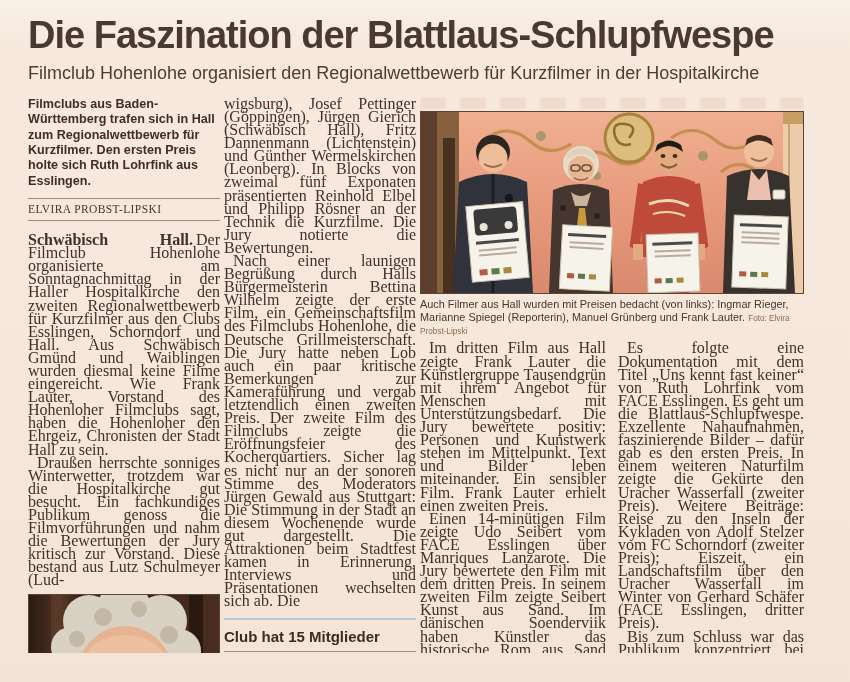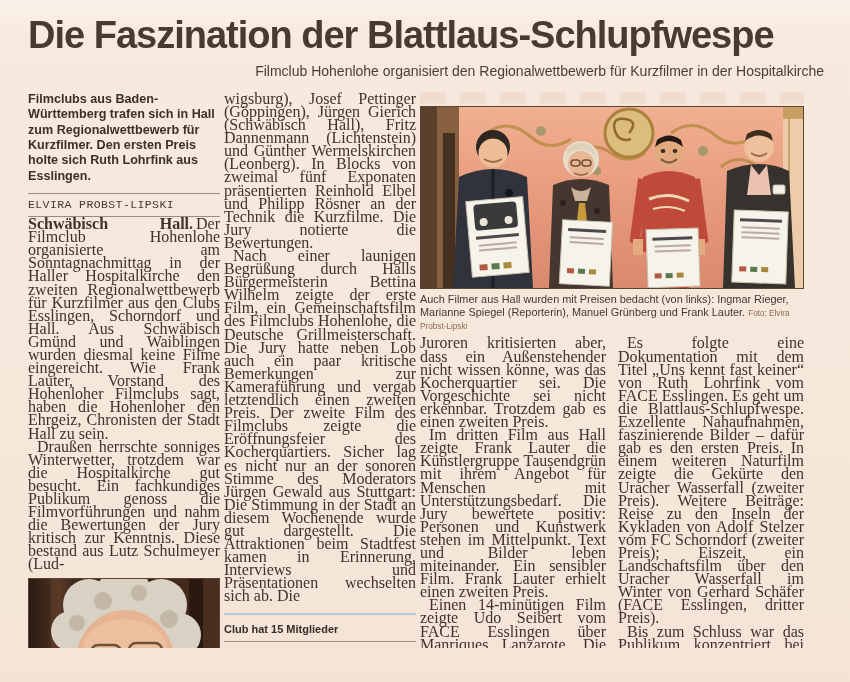--- a/index.html
+++ b/index.html
@@ -16,57 +16,57 @@
     padding:16px 26px 8px 28px;
   }
   
   .headline{
     font-family:"Liberation Sans", sans-serif;
     font-weight:bold;font-size:38px;letter-spacing:-1px;
     color:#483a31;line-height:1.05;white-space:nowrap;
   }
   .subhead{
     font-family:"Liberation Sans", sans-serif;
-    font-size:14px;color:#4c3c32;margin-top:7px;white-space:nowrap;text-align:right;
+    font-size:18px;color:#4c3c32;margin-top:7px;white-space:nowrap;
   }
   
   .cols{display:flex;gap:4px;margin-top:13px;height:556px;overflow:hidden;}
   .col{width:192px;flex:0 0 192px;overflow:hidden;}
   .rightwrap{width:384px;flex:0 0 384px;display:flex;flex-direction:column;overflow:hidden;justify-content:center;}
   .rightcols{display:flex;gap:12px;margin-top:5px;flex:1;overflow:hidden;}
   .rightcols .col{width:186px;flex:0 0 186px;}
   
   .lead{
     font-family:"Liberation Sans", sans-serif;
     font-weight:bold;font-size:12.6px;line-height:1.22;color:#3d2f27;
     text-align:left;
   }
   .bylineblock{
     margin-top:9px;border-top:1px solid #9d8a7b;border-bottom:1px solid #9d8a7b;
     padding:4px 0 5px 0;
-    font-family:Liberation Mono, monospace;
+    font-family:Liberation Serif, serif;
     font-size:11.5px;letter-spacing:.4px;color:#453831;
   }
   p.body{
     margin:0;font-size:16px;line-height:13.1px;
     text-align:justify;hyphens:auto;-webkit-hyphens:auto;color:#41312a;
   }
-  p.body.first{margin-top:0;}
+  p.body.first{margin-top:12px;}
   p.body.indent{text-indent:9px;}
   .leadin{font-weight:bold;margin-right:3px;}
   .caption{
     font-family:"Liberation Sans", sans-serif;
     font-size:10.9px;line-height:1.18;color:#46362e;margin-top:4px;
   }
   .credit{font-size:8.2px;color:#8a6télé}
   .credit{font-size:8.2px;color:#8d6a54;}
   
   .inforule{border:none;border-top:2px solid #b8cada;margin:10px 0 0 0;height:0;}
   .infobox{font-family:"Liberation Sans", sans-serif;color:#3c2f28;}
-  .infotitle{font-weight:bold;font-size:11px;margin-top:8px;color:#3a2c24;}
+  .infotitle{font-weight:bold;font-size:15px;margin-top:8px;color:#3a2c24;}
   .infotitlerule{border:none;border-top:1px solid #9d8a7b;margin:6px 0 0 0;}
   .infotext{font-size:11.6px;line-height:13.9px;margin-top:8px;text-align:left;}
   .infolabel{font-weight:bold;margin-right:3px;}
   .infobottomrule{border:none;border-top:2px solid #b8cada;margin:9px 0 0 0;}
   
   .photo{display:block;border:1px solid #5a4433;box-sizing:border-box;background:#3a241c;}
   .photo1{width:192px;height:146px;margin-top:7px;}
   .photo2{width:384px;height:183px;}
   .bleed{
     height:12px;margin-bottom:2px;opacity:.5;
@@ -82,21 +82,21 @@
 
   <div class="headline">Die Faszination der Blattlaus-Schlupfwespe</div>
   <div class="subhead">Filmclub Hohenlohe organisiert den Regionalwettbewerb für Kurzfilmer in der Hospitalkirche</div>
 
   <div class="cols">
 
     <div class="col">
       <div class="lead">Filmclubs aus Baden-Württemberg trafen sich in Hall zum Regionalwettbewerb für Kurzfilmer. Den ersten Preis holte sich Ruth Lohrfink aus Esslingen.</div>
       <div class="bylineblock">ELVIRA PROBST-LIPSKI</div>
       <p class="body first"><span class="leadin">Schwäbisch Hall.</span><span>Der Filmclub Hohenlohe organisierte am Sonntagnachmittag in der Haller Hospitalkirche den zweiten Regionalwettbewerb für Kurzfilmer aus den Clubs Esslingen, Schorndorf und Hall. Aus Schwäbisch Gmünd und Waiblingen wurden diesmal keine Filme eingereicht. Wie Frank Lauter, Vorstand des Hohenloher Filmclubs sagt, haben die Hohenloher den Ehrgeiz, Chronisten der Stadt Hall zu sein.</span></p>
-      <p class="body indent">Draußen herrschte sonniges Winterwetter, trotzdem war die Hospitalkirche gut besucht. Ein fachkundiges Publikum genoss die Filmvorführungen und nahm die Bewertungen der Jury kritisch zur Kenntnis. Diese bestand aus Lutz Schulmeyer (Lud-</p>
+      <p class="body indent">Draußen herrschte sonniges Winterwetter, trotzdem war die Hospitalkirche gut besucht. Ein fachkundiges Publikum genoss die Filmvorführungen und nahm die Bewertungen der Jury kritisch zur Vorstand. Diese bestand aus Lutz Schulmeyer (Lud-</p>
 
       <div class="photo photo1">
         <svg width="190" height="144" viewBox="0 0 190 144" xmlns="http://www.w3.org/2000/svg">
           <defs>
             <linearGradient id="bgp" x1="0" y1="0" x2="1" y2="0">
               <stop offset="0" stop-color="#2a1a12"></stop>
                 <stop offset=".18" stop-color="#553626"></stop>
               <stop offset=".3" stop-color="#31201660"></stop>
                 <stop offset=".55" stop-color="#3a241a"></stop>
               <stop offset="1" stop-color="#4a2e20"></stop>
@@ -302,21 +302,20 @@
                 </g>
             </g>
           </g>
         </svg>
       </div>
       <div class="caption"><span>Auch Filmer aus Hall wurden mit Preisen bedacht (von links): Ingmar Rieger, Marianne Spiegel (Reporterin), Manuel Grünberg und Frank Lauter.</span> <span class="credit">Foto: Elvira Probst-Lipski</span></div>
 
       <div class="rightcols">
 
         <div class="col">
-          <p class="body">Juroren kritisierten aber, dass ein Außenstehender nicht wissen könne, was das Kocherquartier sei. Die Vorgeschichte sei nicht erkennbar. Trotzdem gab es einen zweiten Preis.</p>
           <p class="body indent">Im dritten Film aus Hall zeigte Frank Lauter die Künstlergruppe Tausendgrün mit ihrem Angebot für Menschen mit Unterstützungsbedarf. Die Jury bewertete positiv: Personen und Kunstwerk stehen im Mittelpunkt. Text und Bilder leben miteinander. Ein sensibler Film. Frank Lauter erhielt einen zweiten Preis.</p>
           <p class="body indent">Einen 14-minütigen Film zeigte Udo Seibert vom FACE Esslingen über Manriques Lanzarote. Die Jury bewertete den Film mit dem dritten Preis. In seinem zweiten Film zeigte Seibert Kunst aus Sand. Im dänischen Soenderviik haben Künstler das historische Rom aus Sand nachgebaut. Die Jury freute sich über den animierten Titel und bewertet den Wechsel zwischen Detail und Totale als gelungen (zweiter Preis). Einen</p>
         </div>
 
         <div class="col">
           <p class="body indent">Es folgte eine Dokumentation mit dem Titel „Uns kennt fast keiner“ von Ruth Lohrfink vom FACE Esslingen. Es geht um die Blattlaus-Schlupfwespe. Exzellente Nahaufnahmen, faszinierende Bilder – dafür gab es den ersten Preis. In einem weiteren Naturfilm zeigte die Gekürte den Uracher Wasserfall (zweiter Preis). Weitere Beiträge: Reise zu den Inseln der Kykladen von Adolf Stelzer vom FC Schorndorf (zweiter Preis); Eiszeit, ein Landschaftsfilm über den Uracher Wasserfall im Winter von Gerhard Schäfer (FACE Esslingen, dritter Preis).</p>
           <p class="body indent">Bis zum Schluss war das Publikum konzentriert bei der Sache und sparte nicht an Applaus für die sehenswerten Beiträge.</p>
         </div>
       </div>
     </div>

